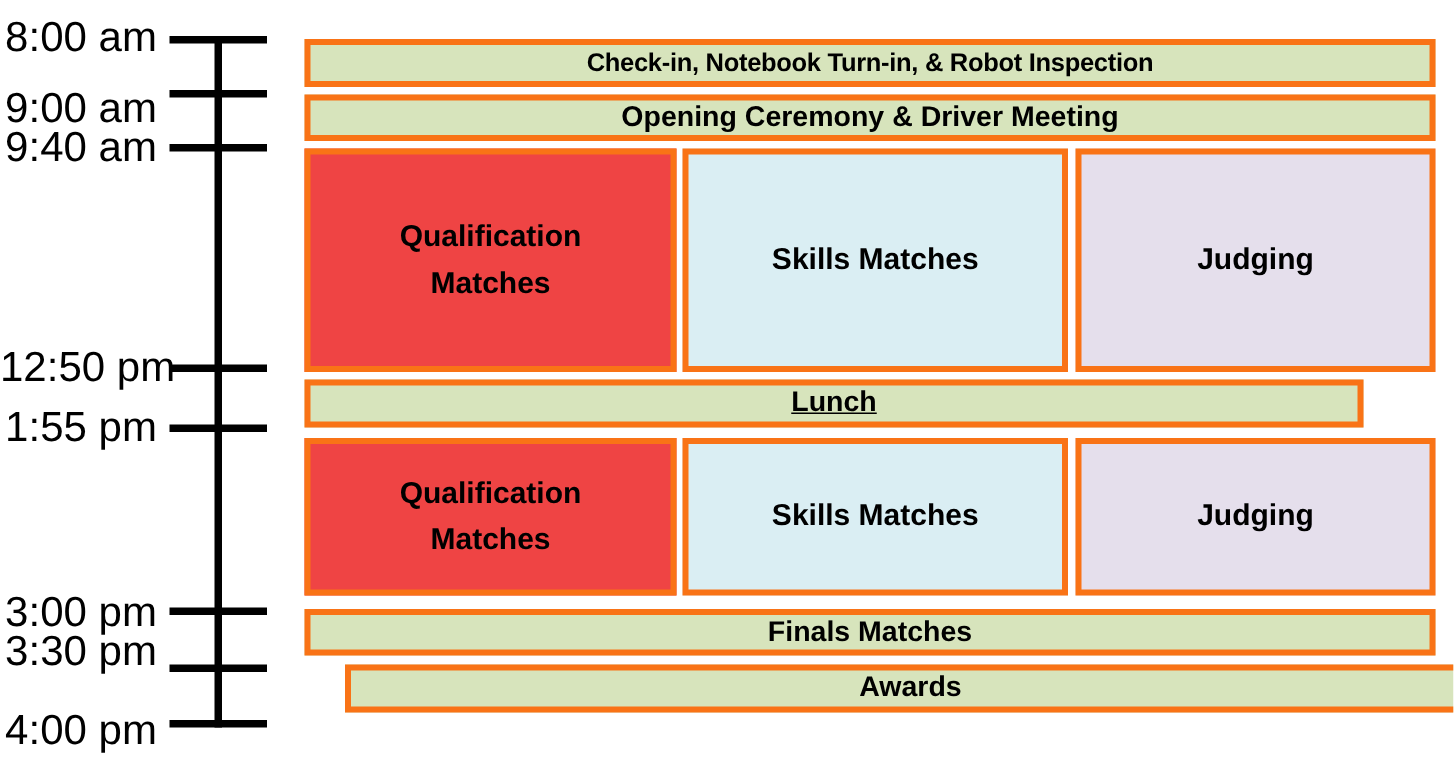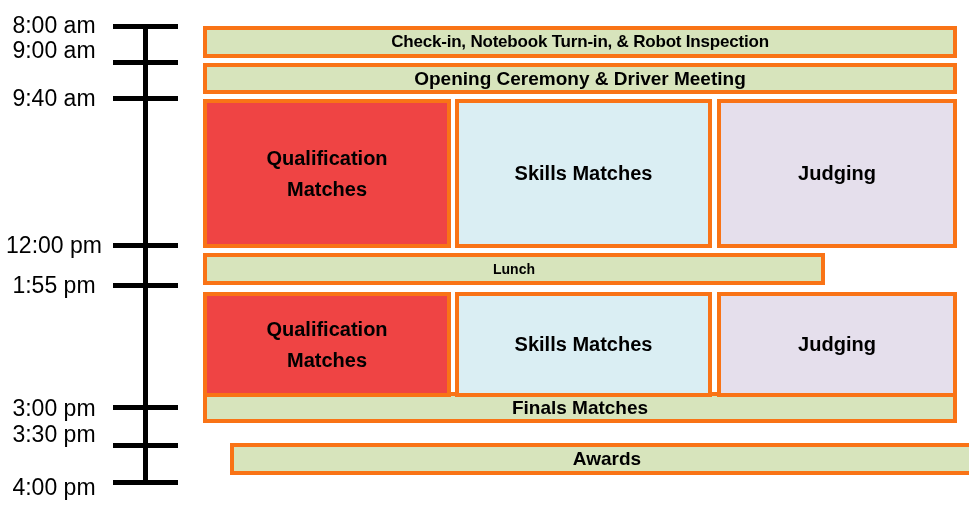--- a/index.html
+++ b/index.html
@@ -12,26 +12,26 @@
     color: #000000;
     overflow: hidden;
   }
 
   
   .time-label {
     position: absolute;
     left: 0;
     width: 108px;
     text-align: center;
-    font-size: 23px;
+    font-size: 28px;
     line-height: 28px;
     white-space: nowrap;
   }
   .tl1 { top: 11px; }
-  .tl2 { top: 36px; text-align: center; }
+  .tl2 { top: 58px; text-align: center; }
   .tl3 { top: 84px; }
   .tl4 { top: 231px; }
   .tl5 { top: 271px; }
   .tl6 { top: 394px; }
   .tl7 { top: 420px; }
   .tl8 { top: 473px; text-align: center; }
 
   .axis {
     position: absolute;
     left: 143px;
@@ -67,41 +67,41 @@
     font-weight: bold;
     text-align: center;
   }
   .green  { background: #d7e4bc; }
   .pink   { background: #ef4444; }
   .blue   { background: #daeef3; }
   .purple { background: #e5dfec; }
 
   .e-checkin  { left: 203px; top: 26px;  width: 754px; height: 32px; font-size: 17px; letter-spacing: -0.2px; }
   .e-opening  { left: 203px; top: 63px;  width: 754px; height: 31px; font-size: 19px; }
-  .e-lunch    { left: 203px; top: 253px; width: 622px; height: 32px; font-size: 14px; }
-  .e-finals   { left: 203px; top: 392px; width: 754px; height: 31px; font-size: 19px; }
+  .e-lunch    { left: 203px; top: 253px; width: 706px; height: 32px; font-size: 19px; text-decoration: underline; }
+  .e-finals   { left: 203px; top: 406px; width: 754px; height: 31px; font-size: 19px; }
   .e-awards   { left: 203px; top: 443px; width: 754px; height: 32px; font-size: 19px; margin-left: 27px; }
 
   .block { font-size: 20px; white-space: pre-line; line-height: 1.55; }
   .e-qual-am    { left: 203px; top: 99px;  width: 248px; height: 149px; }
   .e-skills-am  { left: 455px; top: 99px;  width: 257px; height: 149px; }
   .e-judging-am { left: 717px; top: 99px;  width: 240px; height: 149px; }
   .e-qual-pm    { left: 203px; top: 292px; width: 248px; height: 105px; }
   .e-skills-pm  { left: 455px; top: 292px; width: 257px; height: 105px; }
   .e-judging-pm { left: 717px; top: 292px; width: 240px; height: 105px; }
 </style>
 </head>
 <body>
 
 <div class="canvas">
 
   <div class="time-label tl1">8:00 am</div>
   <div class="time-label tl2">9:00 am</div>
   <div class="time-label tl3">9:40 am</div>
-  <div class="time-label tl4">12:00 pm</div>
+  <div class="time-label tl4">12:50 pm</div>
   <div class="time-label tl5">1:55 pm</div>
   <div class="time-label tl6">3:00 pm</div>
   <div class="time-label tl7">3:30 pm</div>
   <div class="time-label tl8">4:00 pm</div>
 
   <div class="axis"></div>
   <div class="tick tk1"></div>
   <div class="tick tk2"></div>
   <div class="tick tk3"></div>
   <div class="tick tk4"></div>

